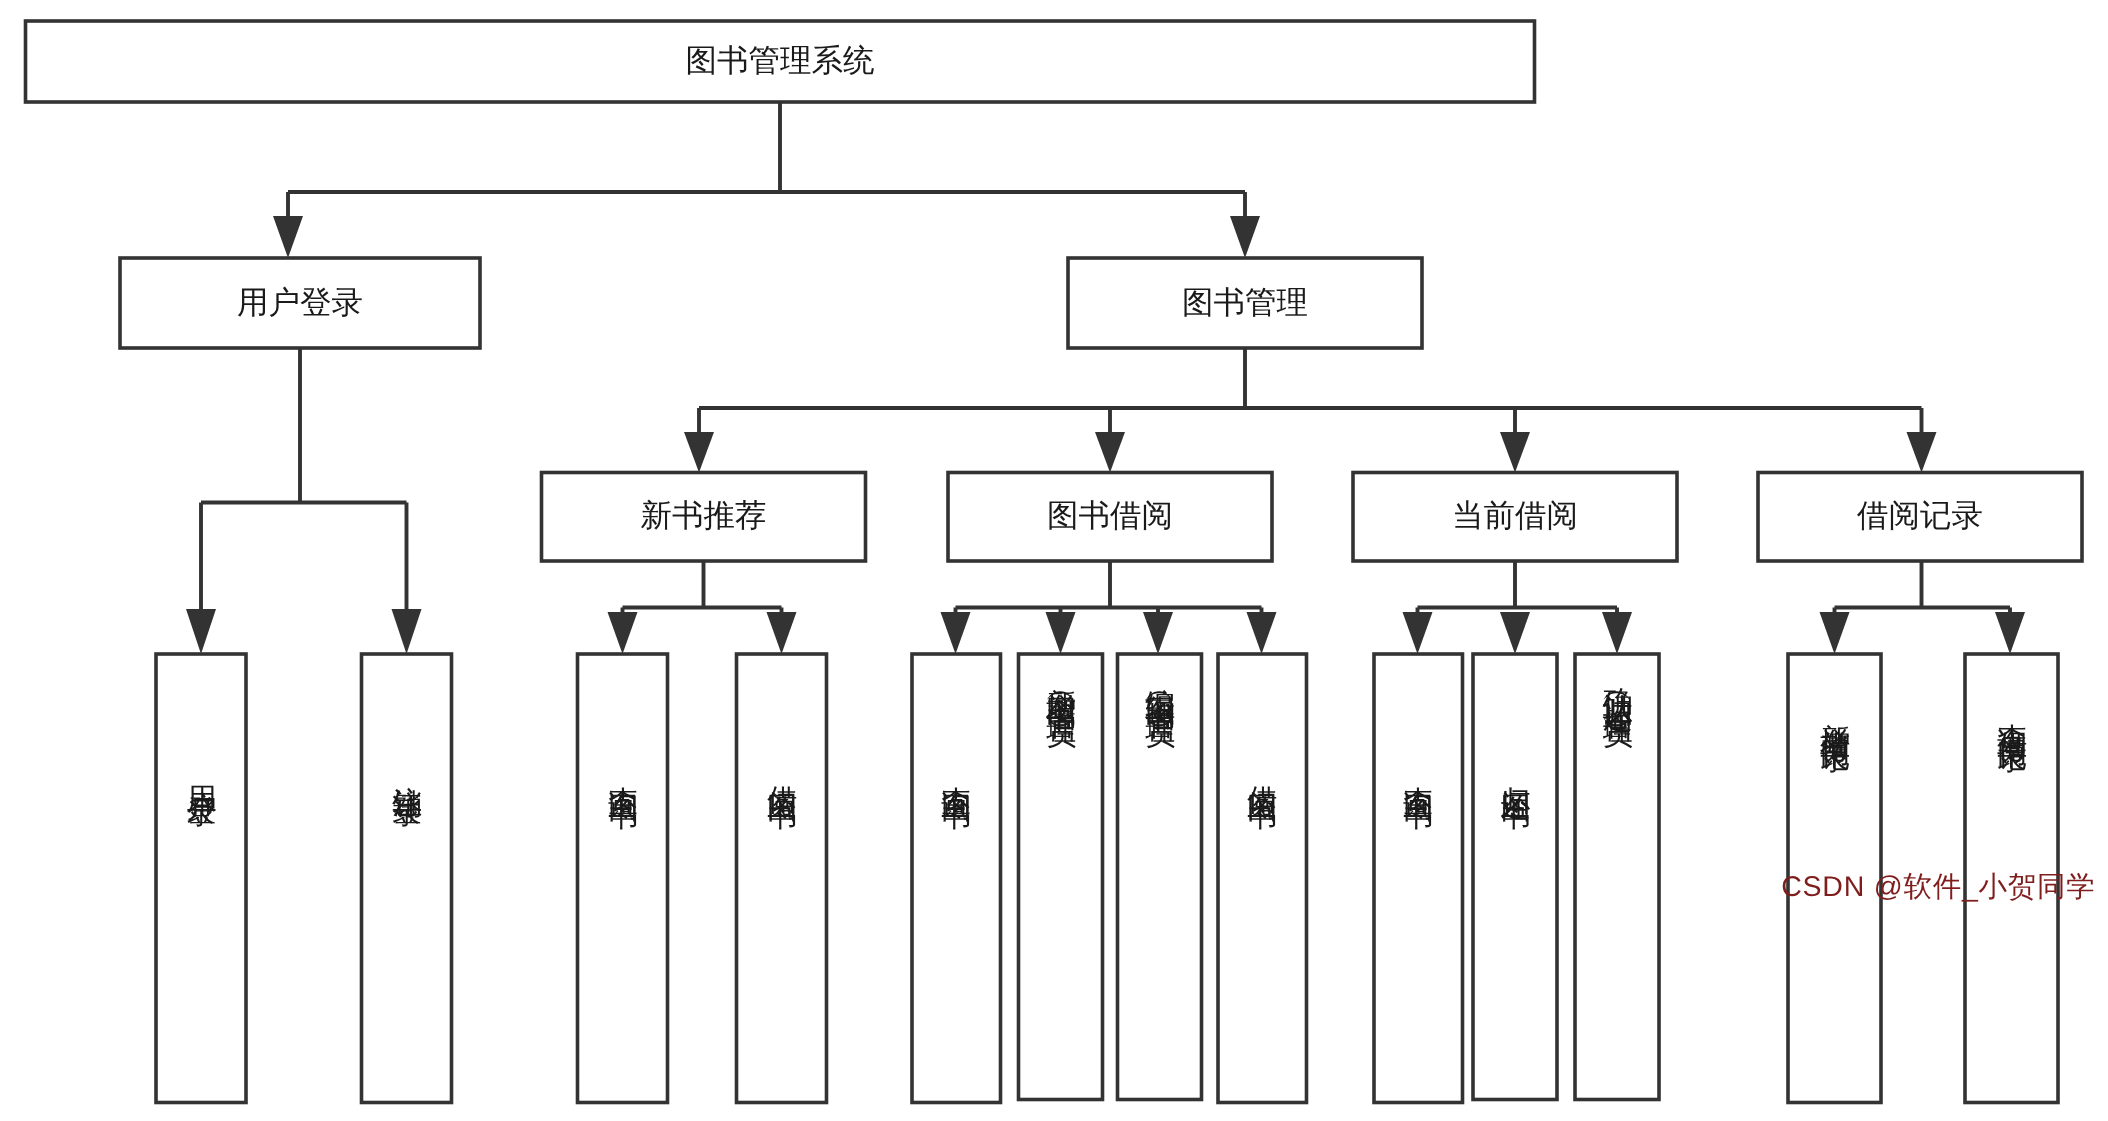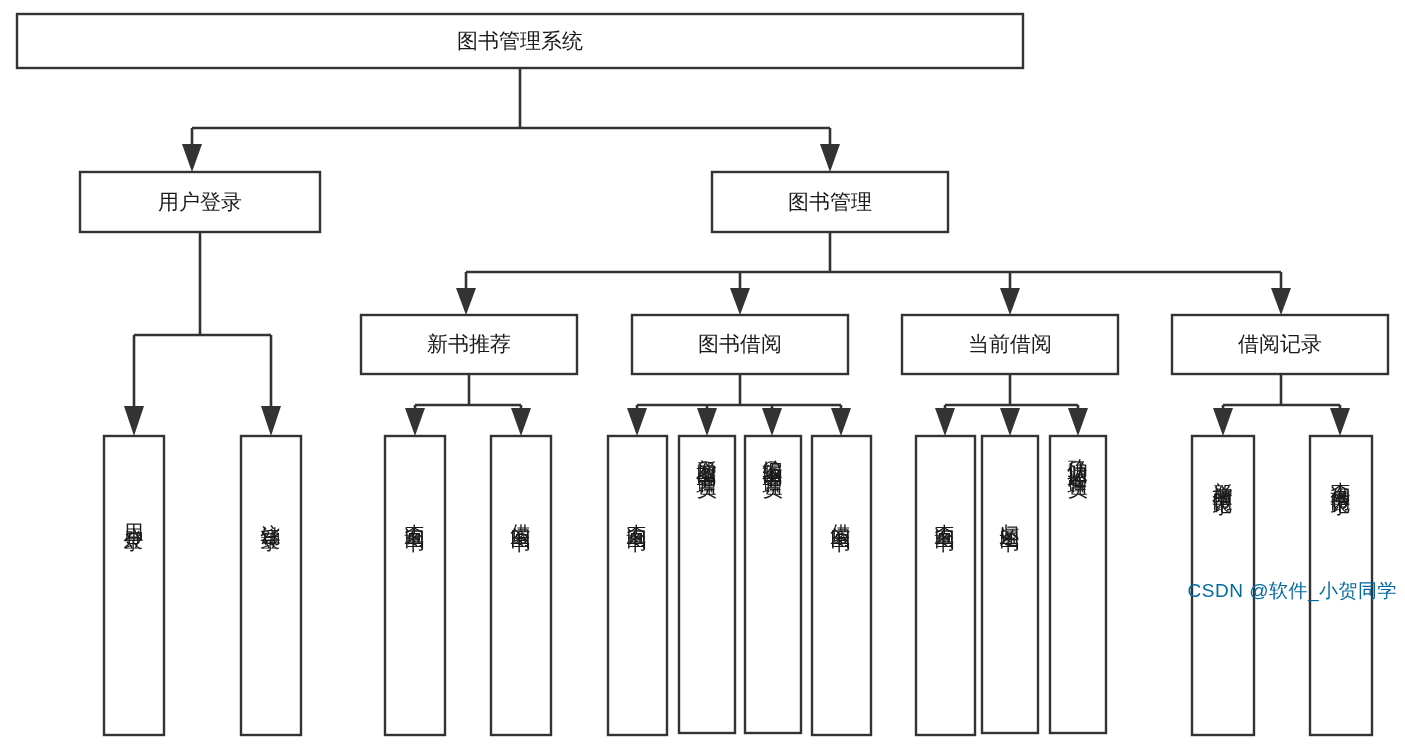--- a/index.html
+++ b/index.html
@@ -62,21 +62,21 @@
     transform: translateX(-50%);
     text-align: center;
     pointer-events: none;
   }
   .watermark {
     position: absolute;
     right: 8px;
     bottom: 6px;
     font-family: "Liberation Sans", "DejaVu Sans", sans-serif;
     font-size: 19px;
-    color: #0369a1;
+    color: #7f1d1d;
     letter-spacing: 0.5px;
     white-space: nowrap;
   }
 </style>
 </head>
 <body>
 
 <div id="diagram-root">
 
   <svg class="diagram-canvas" viewBox="0 0 1405 747">

